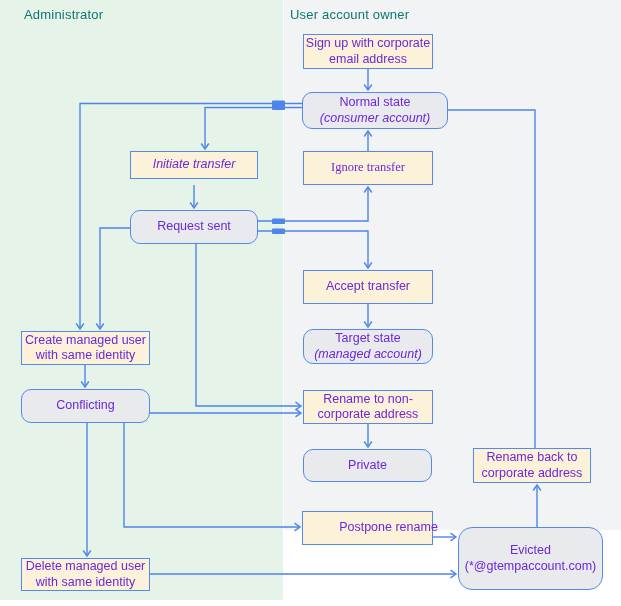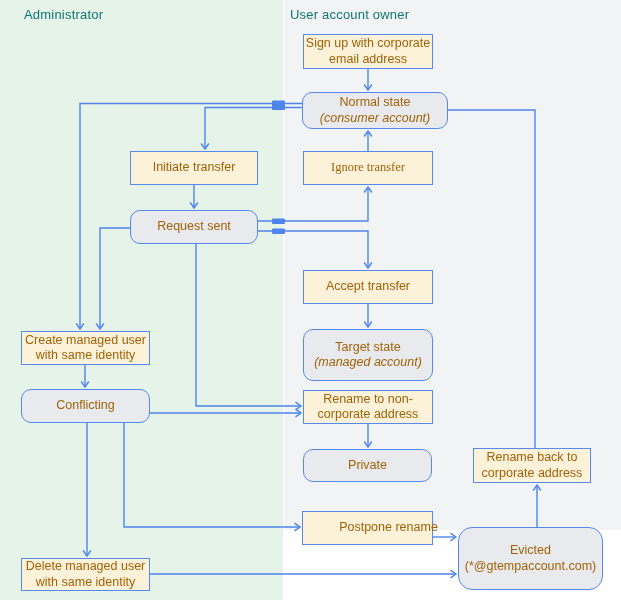--- a/index.html
+++ b/index.html
@@ -13,21 +13,21 @@
   .region-label{
     position:absolute;top:7px;font-size:13px;color:#0f766e;letter-spacing:.2px;
   }
   .region-admin .region-label{left:24px;}
   .region-owner .region-label{left:6px;}
   #edge-layer{position:absolute;left:0;top:0;pointer-events:none;}
   .edge{fill:none;stroke-width:1.4px;}
   .node{
     position:absolute;box-sizing:border-box;
     display:flex;flex-direction:column;align-items:center;justify-content:center;
-    text-align:center;font-size:12.5px;line-height:15.5px;color:#a16207;
+    text-align:center;font-size:12.5px;line-height:15.5px;color:#6d28d9;
   }
   .node span{white-space:nowrap;}
   .node.action{background:#fbf2d9;border:1.5px solid #5489ee;}
   .node.state{background:#e8eaed;border:1.5px solid #5489ee;border-radius:10px;}
   .node.state.big{border-radius:14px;}
 </style>
 </head>
 <body>
 
 <div class="stage">
@@ -74,33 +74,33 @@
 
   <div id="nodes">
       <div class="node action" style="left: 303px; top: 34px; width: 130px; height: 35px;">
         <span>Sign up with corporate</span>
         <span>email address</span>
       </div>
       <div class="node state" style="left: 302px; top: 92px; width: 146px; height: 37px; align-items: center;">
         <span>Normal state</span>
         <span style="font-style: italic;">(consumer account)</span>
       </div>
-      <div class="node action" style="left: 130px; top: 151px; width: 128px; height: 34px;">
+      <div class="node action" style="left: 130px; top: 151px; width: 128px; height: 28px; font-style: italic;">
         <span>Initiate transfer</span>
       </div>
       <div class="node action" style="left: 303px; top: 151px; width: 130px; height: 34px; font-family: Liberation Serif, serif;">
         <span>Ignore transfer</span>
       </div>
       <div class="node state" style="left: 130px; top: 210px; width: 128px; height: 34px;">
         <span>Request sent</span>
       </div>
       <div class="node action" style="left: 303px; top: 270px; width: 130px; height: 34px;">
         <span>Accept transfer</span>
       </div>
-      <div class="node state" style="left: 303px; top: 329px; width: 130px; height: 52px;">
+      <div class="node state" style="left: 303px; top: 329px; width: 130px; height: 35px;">
         <span>Target state</span>
         <span style="font-style: italic;">(managed account)</span>
       </div>
       <div class="node action" style="left: 21px; top: 331px; width: 129px; height: 34px;">
         <span>Create managed user</span>
         <span>with same identity</span>
       </div>
       <div class="node state" style="left: 21px; top: 389px; width: 129px; height: 34px;">
         <span>Conflicting</span>
       </div>

